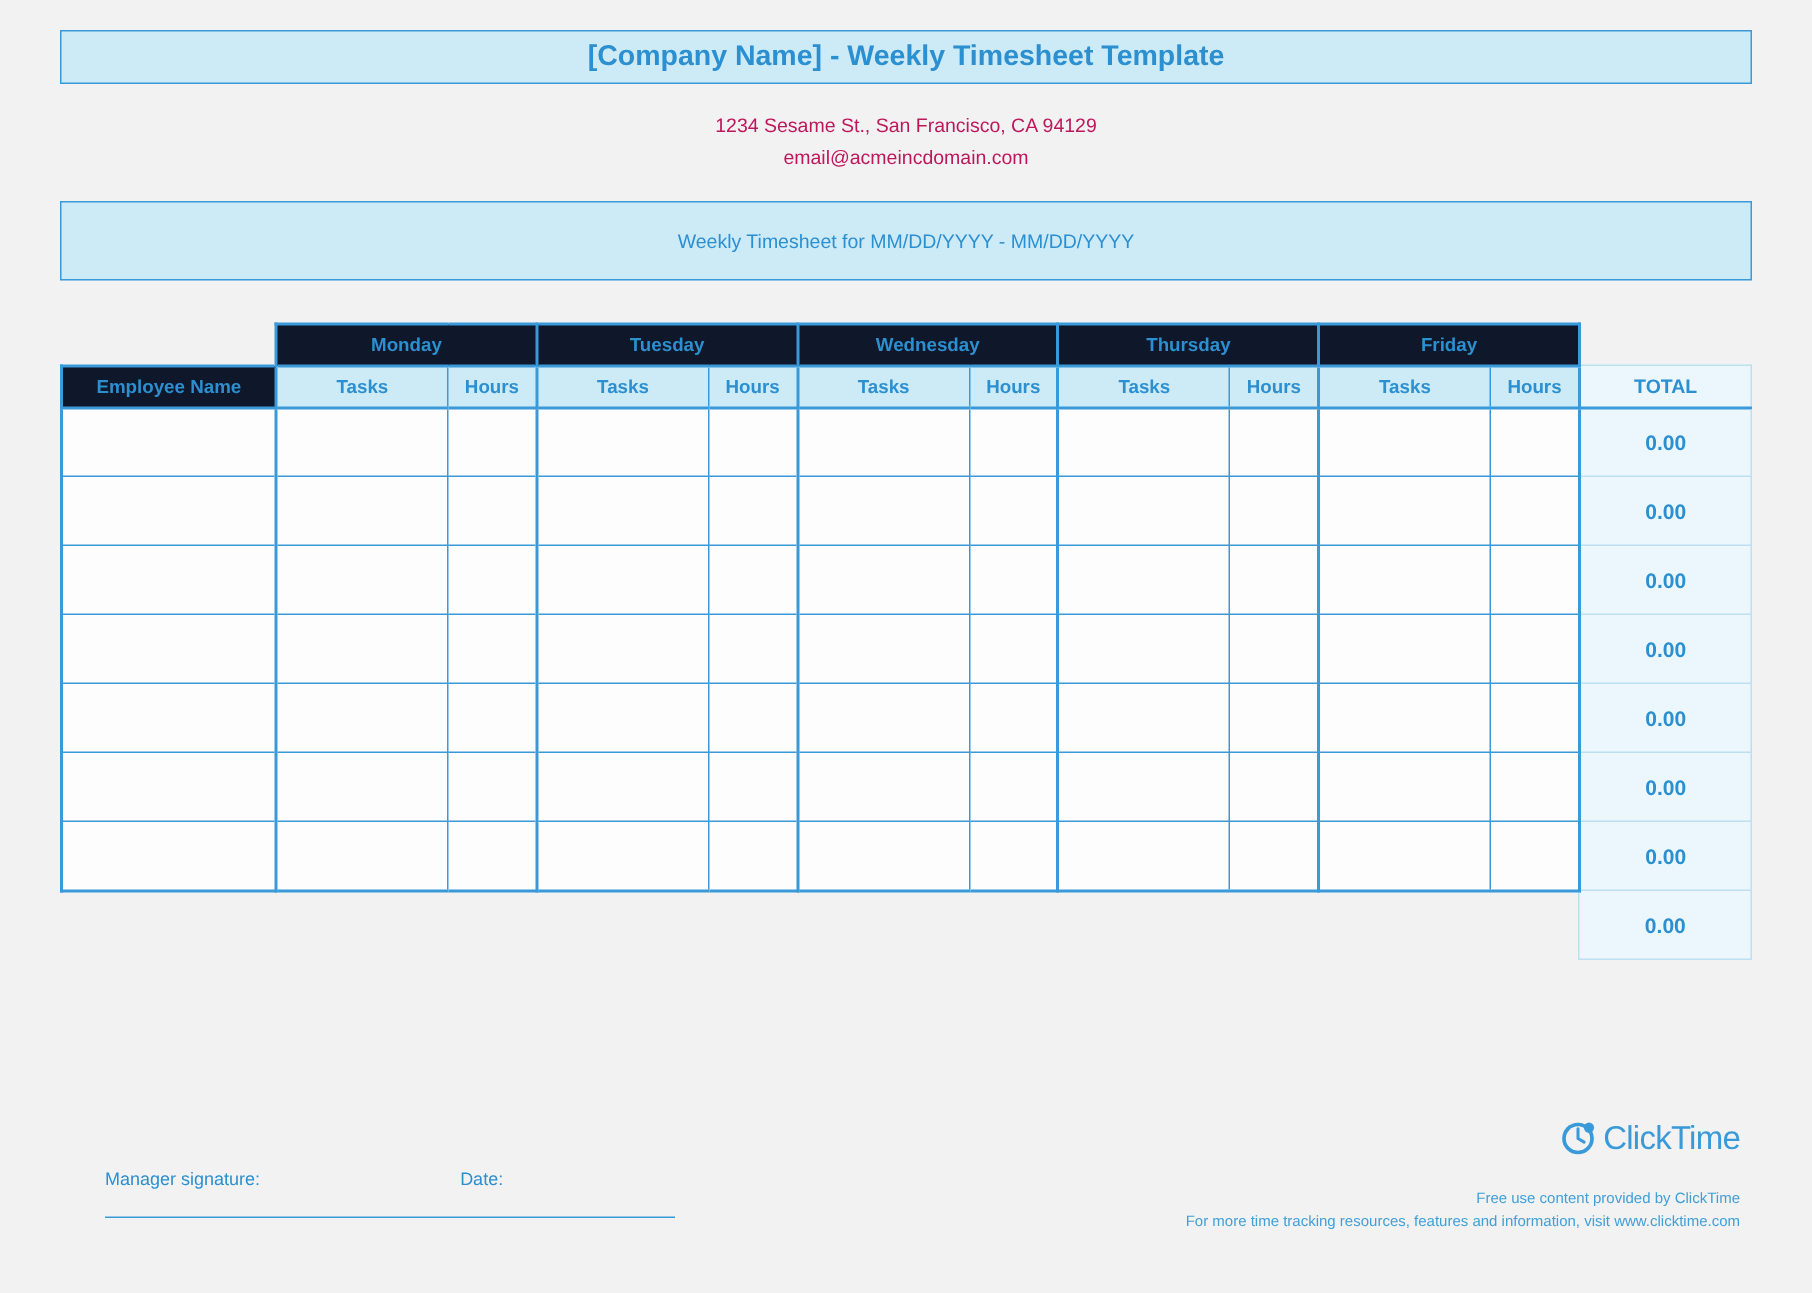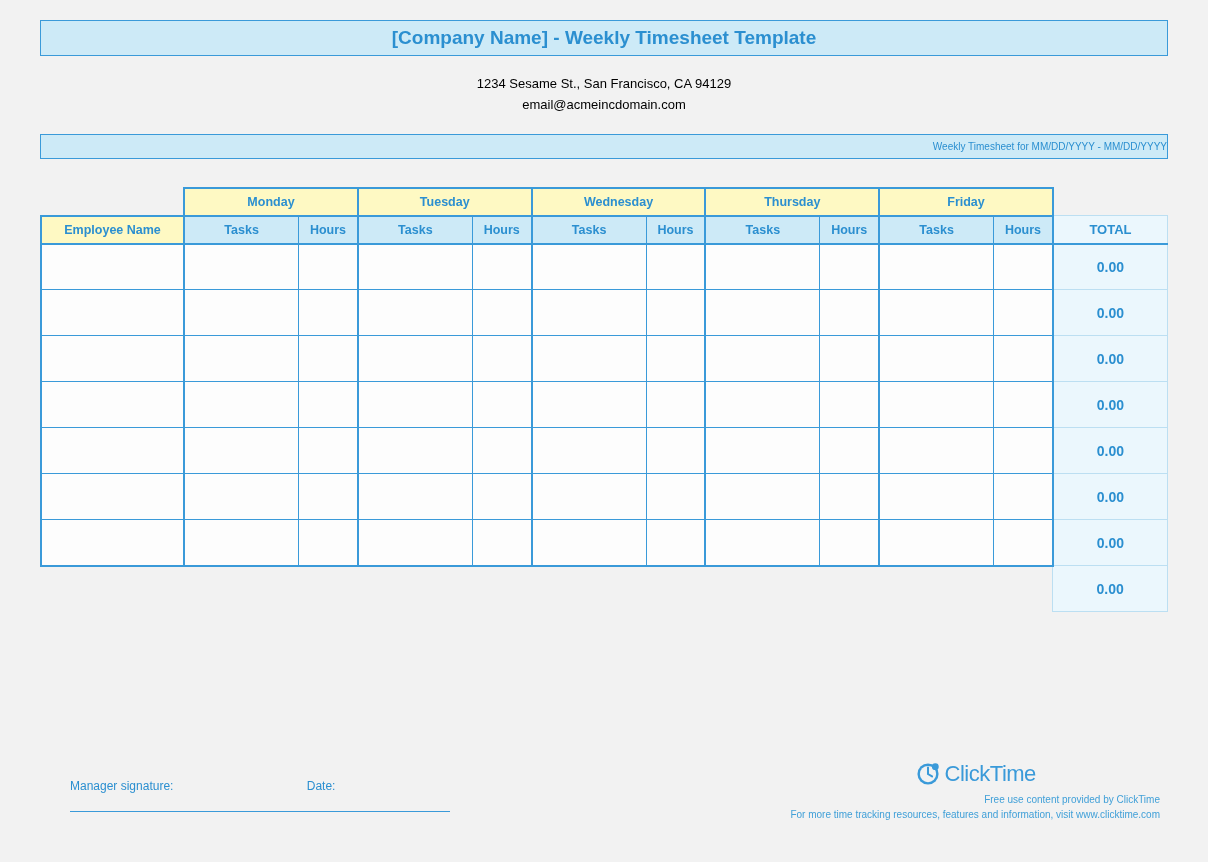--- a/index.html
+++ b/index.html
@@ -20,28 +20,28 @@
     font-weight: bold;
     font-size: 19px;
     color: #2b8fd0;
     margin-bottom: 18px;
   }
   .contact {
     text-align: center;
     font-size: 13px;
     line-height: 1.6;
     margin-bottom: 18px;
-    color: #000000;
+    color: #be185d;
   }
   .range-bar {
     background: #cdeaf7;
     border: 1px solid #3a9ad9;
-    text-align: right;
-    font-size: 10px;
-    padding: 6px 0;
+    text-align: center;
+    font-size: 13px;
+    padding: 18px 0;
     color: #2b8fd0;
     margin-bottom: 28px;
   }
   table.sheet {
     border-collapse: collapse;
     width: 100%;
     table-layout: fixed;
   }
   col.emp   { width: 140px; }
   col.tasks { width: 112px; }
@@ -51,35 +51,35 @@
   .sheet td, .sheet th {
     font-size: 12.5px;
     font-weight: bold;
     color: #2b8fd0;
     text-align: center;
     padding: 0;
     height: 28px;
     vertical-align: middle;
   }
   .day-head {
-    background: #fef9c3;
+    background: #0f172a;
     border-top: 2px solid #3a9ad9;
     border-right: 2px solid #3a9ad9;
     height: 36px;
   }
   .day-head.first { border-left: 2px solid #3a9ad9; }
 
   .sub-head {
     background: #cdeaf7;
     border: 1px solid #3a9ad9;
     border-top: 2px solid #3a9ad9;
     border-bottom: 2px solid #3a9ad9;
     height: 26px;
   }
-  .sub-head.emp   { background: #fef9c3; }
+  .sub-head.emp   { background: #0f172a; }
   .sub-head.leftcap  { border-left: 2px solid #3a9ad9; }
   .sub-head.rightcap { border-right: 2px solid #3a9ad9; }
   .sub-head.total-head {
     background: #ebf7fd;
     border-left: 1px solid #bcdff2;
     border-right: 1px solid #bcdff2;
     border-top: 1px solid #bcdff2;
     font-size: 13px;
     text-align: center;
   }
@@ -121,23 +121,23 @@
     right: 48px;
     bottom: 40px;
     text-align: right;
     font-size: 10px;
     color: #41a0d8;
     line-height: 1.5;
   }
   .brand .logo {
     display: flex;
     align-items: center;
-    justify-content: center;
+    justify-content: flex-end;
     gap: 4px;
-    margin-bottom: 2px;
+    margin-bottom: 17px;
   }
   .brand .logo svg { width: 26px; height: 26px; }
   .brand .logo-text {
     font-size: 22px;
     font-weight: 500;
     letter-spacing: -0.5px;
     color: #3a9ad9;
   }
 </style>
 </head>

